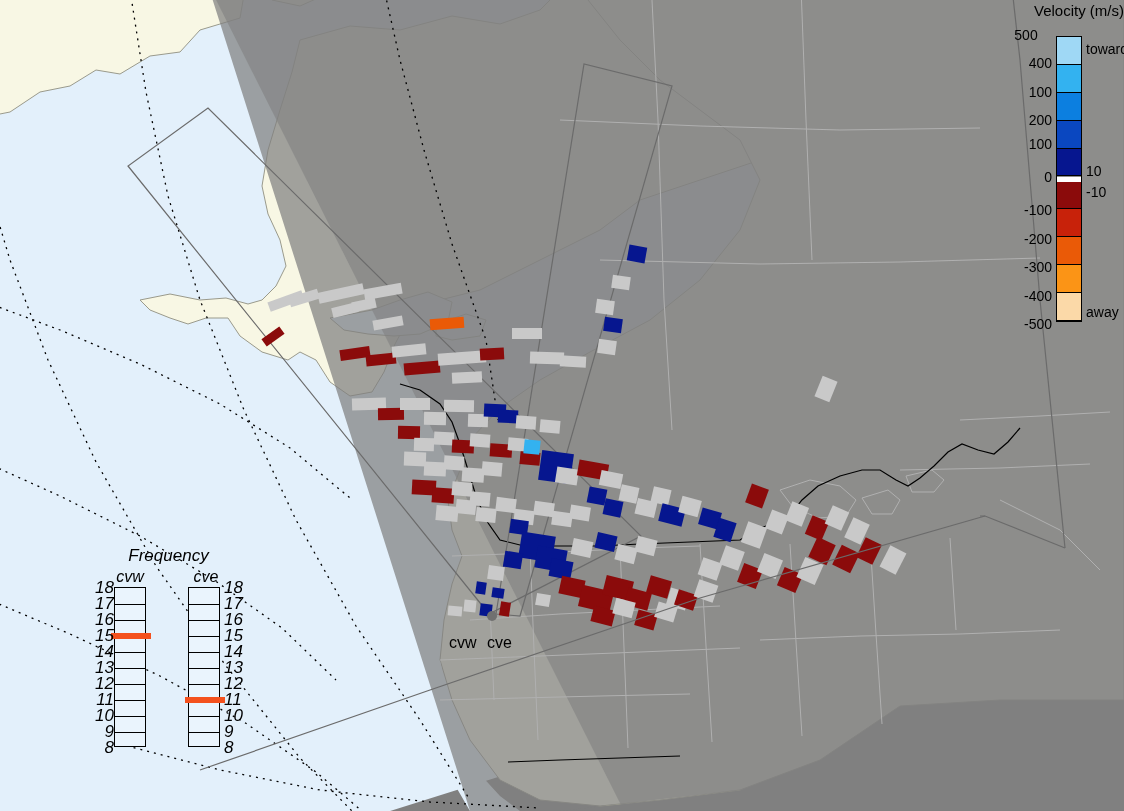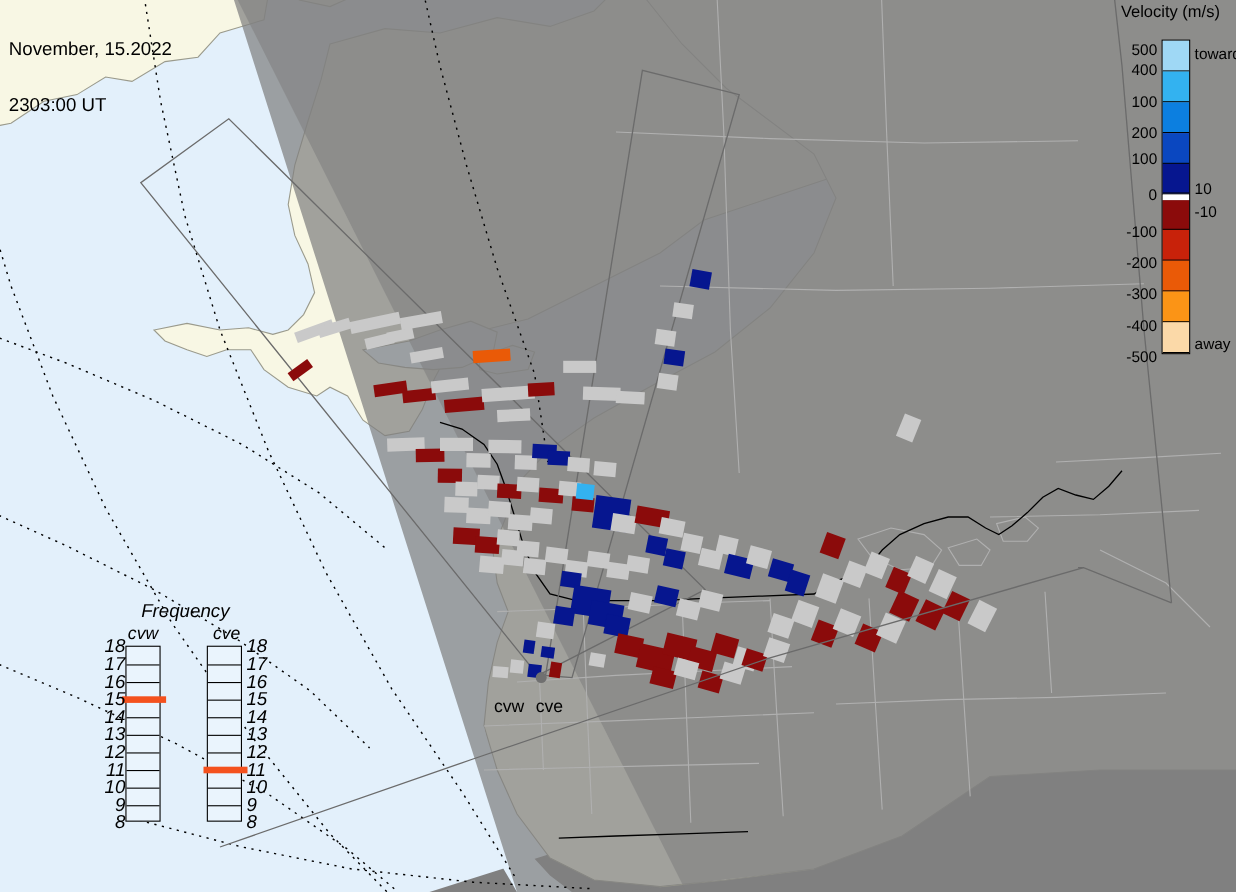--- a/index.html
+++ b/index.html
@@ -12,21 +12,21 @@
   #mapwrap{position:absolute;left:0;top:0;width:1124px;height:811px;overflow:hidden;}
   #mapsvg{position:absolute;left:0;top:0;}
 
   
   .stamp{position:absolute;left:8px;top:2px;color:#000;font-size:17px;line-height:17px;
          letter-spacing:0px;white-space:pre;}
   .stamp div{margin:0;padding:0;}
 
   
   #cbar{position:absolute;left:1000px;top:2px;width:124px;height:330px;}
-  #cbar .cbtitle{position:absolute;left:4px;top:0px;width:120px;text-align:center;
+  #cbar .cbtitle{position:absolute;left:4px;top:0px;width:120px;text-align:right;
                  font-size:15px;color:#000;white-space:nowrap;}
   #cbar .bar{position:absolute;left:56px;top:34px;width:26px;height:286px;
              border:1px solid #000;box-sizing:border-box;}
   #cbar .swatch{position:absolute;left:0;width:24px;box-sizing:border-box;}
   #cbar .tick{position:absolute;right:0;width:44px;text-align:right;font-size:14px;
               color:#000;transform:translateY(-9px);}
   #cbar .side{position:absolute;left:86px;font-size:14px;color:#000;
               white-space:nowrap;transform:translateY(-9px);}
 
   
@@ -307,42 +307,38 @@
           <path d="M 1065,548 L 985,516 L 980,516"></path>
           <path d="M 1065,548 L 1040,300 L 1020,60 L 1010,-30"></path>
           <path d="M 985,516 L 700,598 L 430,690 L 200,770"></path>
         </g>
 
         <circle cx="492" cy="616" r="5" fill="#707070"></circle>
       </g>
       </svg>
     </div>
 
-  <div class="stamp">
-    <div>November, 15.2022</div>
-    <div>2303:00 UT</div>
-  </div>
 
   <div id="cbar">
     <div class="cbtitle">Velocity (m/s)</div>
     <div class="bar" id="cbar-bar">
         <div class="swatch" style="top: 0px; height: 27.9px; background: rgb(159, 216, 245); border-bottom: 1px solid rgb(0, 0, 0);"></div>
         <div class="swatch" style="top: 27.9px; height: 27.9px; background: rgb(51, 178, 240); border-bottom: 1px solid rgb(0, 0, 0);"></div>
         <div class="swatch" style="top: 55.8px; height: 27.9px; background: rgb(12, 127, 224); border-bottom: 1px solid rgb(0, 0, 0);"></div>
         <div class="swatch" style="top: 83.7px; height: 27.9px; background: rgb(10, 71, 192); border-bottom: 1px solid rgb(0, 0, 0);"></div>
         <div class="swatch" style="top: 111.6px; height: 27.9px; background: rgb(6, 22, 143); border-bottom: 1px solid rgb(0, 0, 0);"></div>
         <div class="swatch" style="top: 139.5px; height: 5px; background: rgb(255, 255, 255);"></div>
         <div class="swatch" style="top: 144.5px; height: 27.9px; background: rgb(139, 11, 11); border-bottom: 1px solid rgb(0, 0, 0);"></div>
         <div class="swatch" style="top: 172.4px; height: 27.9px; background: rgb(200, 34, 10); border-bottom: 1px solid rgb(0, 0, 0);"></div>
         <div class="swatch" style="top: 200.3px; height: 27.9px; background: rgb(234, 90, 7); border-bottom: 1px solid rgb(0, 0, 0);"></div>
         <div class="swatch" style="top: 228.2px; height: 27.9px; background: rgb(251, 148, 22); border-bottom: 1px solid rgb(0, 0, 0);"></div>
         <div class="swatch" style="top: 256.1px; height: 27.9px; background: rgb(251, 217, 168); border-bottom: 1px solid rgb(0, 0, 0);"></div>
       </div>
     <div id="cbar-ticks">
-        <div class="tick" style="top: 44px; left: 0px; width: 52px;">500</div>
+        <div class="tick" style="top: 34px; left: 0px; width: 52px; text-align: center;">500</div>
         <div class="tick" style="top: 62.4px; left: 0px; width: 52px;">400</div>
         <div class="tick" style="top: 90.8px; left: 0px; width: 52px;">100</div>
         <div class="tick" style="top: 119.2px; left: 0px; width: 52px;">200</div>
         <div class="tick" style="top: 143px; left: 0px; width: 52px;">100</div>
         <div class="tick" style="top: 176px; left: 0px; width: 52px;">0</div>
         <div class="tick" style="top: 209.4px; left: 0px; width: 52px;">-100</div>
         <div class="tick" style="top: 237.8px; left: 0px; width: 52px;">-200</div>
         <div class="tick" style="top: 266.2px; left: 0px; width: 52px;">-300</div>
         <div class="tick" style="top: 294.6px; left: 0px; width: 52px;">-400</div>
         <div class="tick" style="top: 323px; left: 0px; width: 52px;">-500</div>

